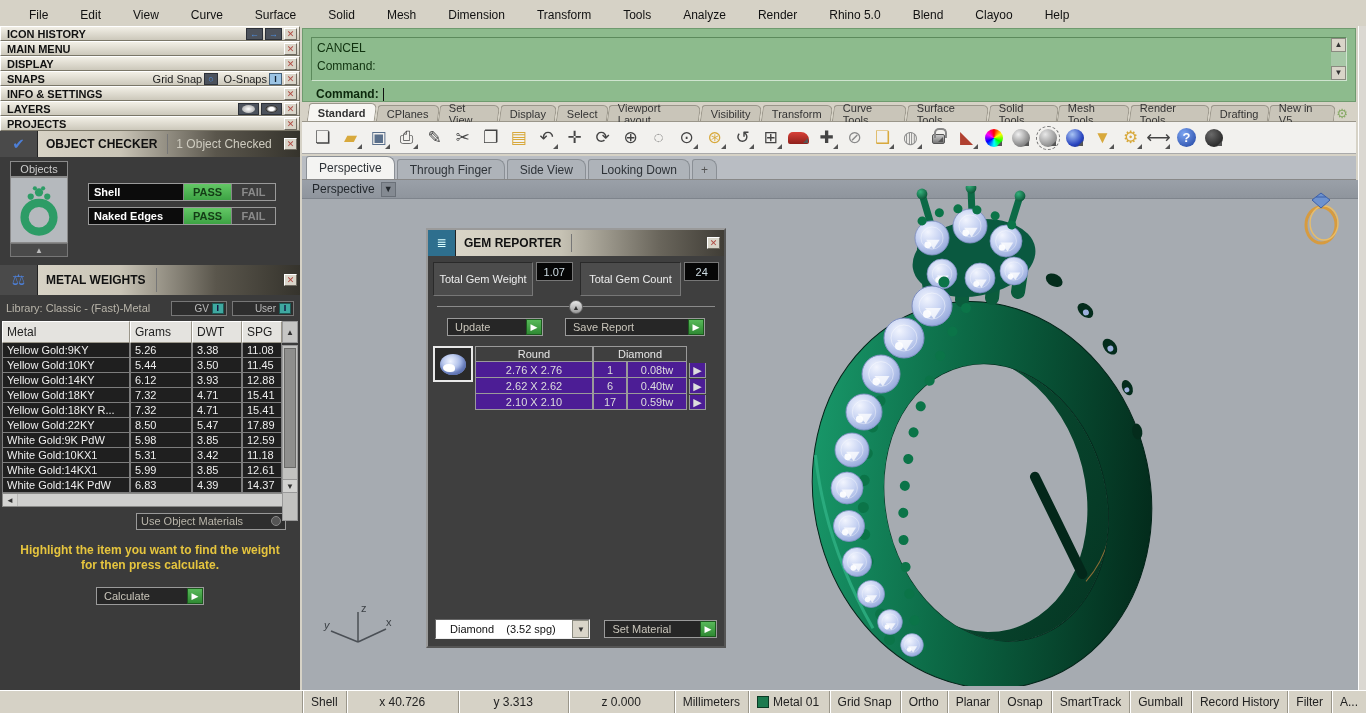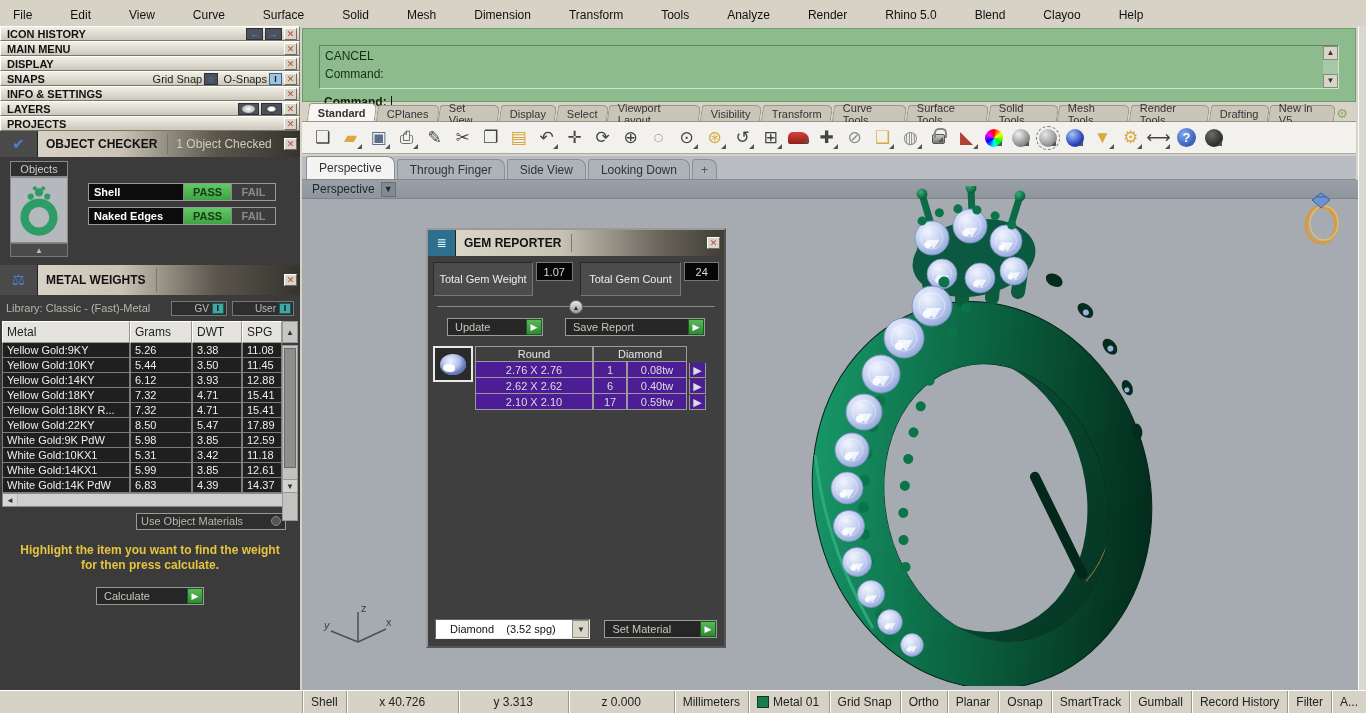--- a/index.html
+++ b/index.html
@@ -1,20 +1,20 @@
 <!DOCTYPE html>
 <html><head>
 <meta charset="utf-8">
 <style>
   *{box-sizing:border-box;margin:0;padding:0}
   html,body{width:1366px;height:713px;overflow:hidden}
   body{font-family:"Liberation Sans","DejaVu Sans",sans-serif;font-size:12px;background:#d6d2c6}
   .app{position:relative;width:1366px;height:713px;background:#d6d2c6}
   
-  .menubar{position:absolute;left:0;top:0;width:1366px;height:30px;background:#d6d2c6;display:flex;align-items:center;padding-left:4px;gap:20px;border-bottom:1px solid #b8b4a8}
+  .menubar{position:absolute;left:0;top:0;width:1366px;height:30px;background:#d6d2c6;display:flex;align-items:center;padding-left:20px;gap:14px;border-bottom:1px solid #b8b4a8}
   .menubar span{padding:3px 9px;color:#111}
   
   .sidebar{position:absolute;left:0;top:26px;width:300px;height:664px;background:#3b3b3b;display:flex;flex-direction:column}
   .prow{height:15px;flex:0 0 15px;display:flex;align-items:center;background:linear-gradient(#f2efe6,#ccc8bb);border:1px solid;border-color:#fff #7a7668 #7a7668 #fff;padding:0 2px 0 6px;font-weight:bold;font-size:11px;color:#111}
   .prow .sp{flex:1}
   .xb{width:13px;height:12px;flex:0 0 13px;display:flex;align-items:center;justify-content:center;background:#d9d5c9;border:1px solid;border-color:#fff #6e6a60 #6e6a60 #fff;color:#b04a42;font-size:9px;font-weight:bold;margin-left:2px}
   .nb{height:12px;display:flex;align-items:center;justify-content:center;background:#4c525c;border:1px solid #2c3038;color:#4d8de0;font-size:9px;font-weight:bold;padding:0 3px;margin-left:2px}
   .tI{width:13px;height:12px;background:#9cc4e4;border:1px solid #44607a;color:#123;display:flex;align-items:center;justify-content:center;font-size:9px;font-weight:bold;margin-left:2px}
   .plain{font-weight:normal;font-size:11px;color:#222;margin-left:6px}
   .eye{width:13px;height:8px;background:radial-gradient(#fff,#999);border-radius:50%;display:block}
@@ -56,21 +56,21 @@
   .uom{width:150px;height:17px;background:#2e2e2e;border:1px solid #999;color:#b9b5aa;font-size:11px;display:flex;align-items:center;padding:0 4px;gap:4px}
   .uom .sp{flex:1}
   .uom b{width:10px;height:10px;border:1px solid #888;border-radius:50%;background:#555}
   .hint{color:#e6c53e;font-weight:bold;font-size:12px;text-align:center;padding:8px 14px 4px;line-height:1.25}
   .calcrow{display:flex;justify-content:center;padding-top:10px}
   .dbtn{display:flex;align-items:center;background:#262626;border:1px solid #9a9a9a;color:#c9c5ba;font-size:11px;height:18px;padding-left:7px;gap:6px}
   .garr{width:16px;height:16px;background:linear-gradient(#58b95a,#2f8a33);border:1px solid #1c5a1e;color:#fff;font-size:9px;display:flex;align-items:center;justify-content:center;margin-left:auto}
   
   .main{position:absolute;left:300px;top:26px;width:1066px;height:664px;background:#d6d2c6}
   .rstrip{position:absolute;right:0;top:0;width:8px;height:664px;background:#dbd8d2;border-left:1px solid #fff}
-  .cmd{position:absolute;left:2px;top:2px;width:1054px;height:74px;background:#8dbb8d;border:1px solid #6f9b6f;padding:16px}
+  .cmd{position:absolute;left:2px;top:2px;width:1054px;height:74px;background:#8dbb8d;border:1px solid #6f9b6f;padding:8px}
   .cmdhist{position:relative;height:44px;border:1px solid;border-color:#5c8a5c #cfe4cf #cfe4cf #5c8a5c;padding:1px 18px 1px 5px;color:#10320f;line-height:1.5}
   .cmdsb{position:absolute;right:0;top:0;bottom:0;width:15px;background:#a7c8a7;display:flex;flex-direction:column;justify-content:space-between}
   .cmdsb span{height:14px;background:#d9d5c9;border:1px solid #8a8a80;color:#333;font-size:8px;display:flex;align-items:center;justify-content:center}
   .cmdline{margin-top:3px;height:20px;display:flex;align-items:center;font-weight:bold;color:#0c280c;padding-left:5px}
   .caret{width:1px;height:13px;background:#111;margin-left:4px}
   
   .ttabs{position:absolute;left:2px;top:78px;width:1054px;height:18px;display:flex;align-items:flex-end;gap:1px;padding-left:6px;border-bottom:1px solid #9a968a}
   .ttab{height:16px;display:flex;align-items:center;padding:0 9px;font-size:11px;color:#333;background:#c9c5b9;border:1px solid #9a968a;border-bottom:none;border-radius:3px 6px 0 0;transform:skewX(-8deg)}
   .ttab.on{background:#f7f6f2;height:18px;font-weight:bold}
   .ttab span{transform:skewX(8deg)}

